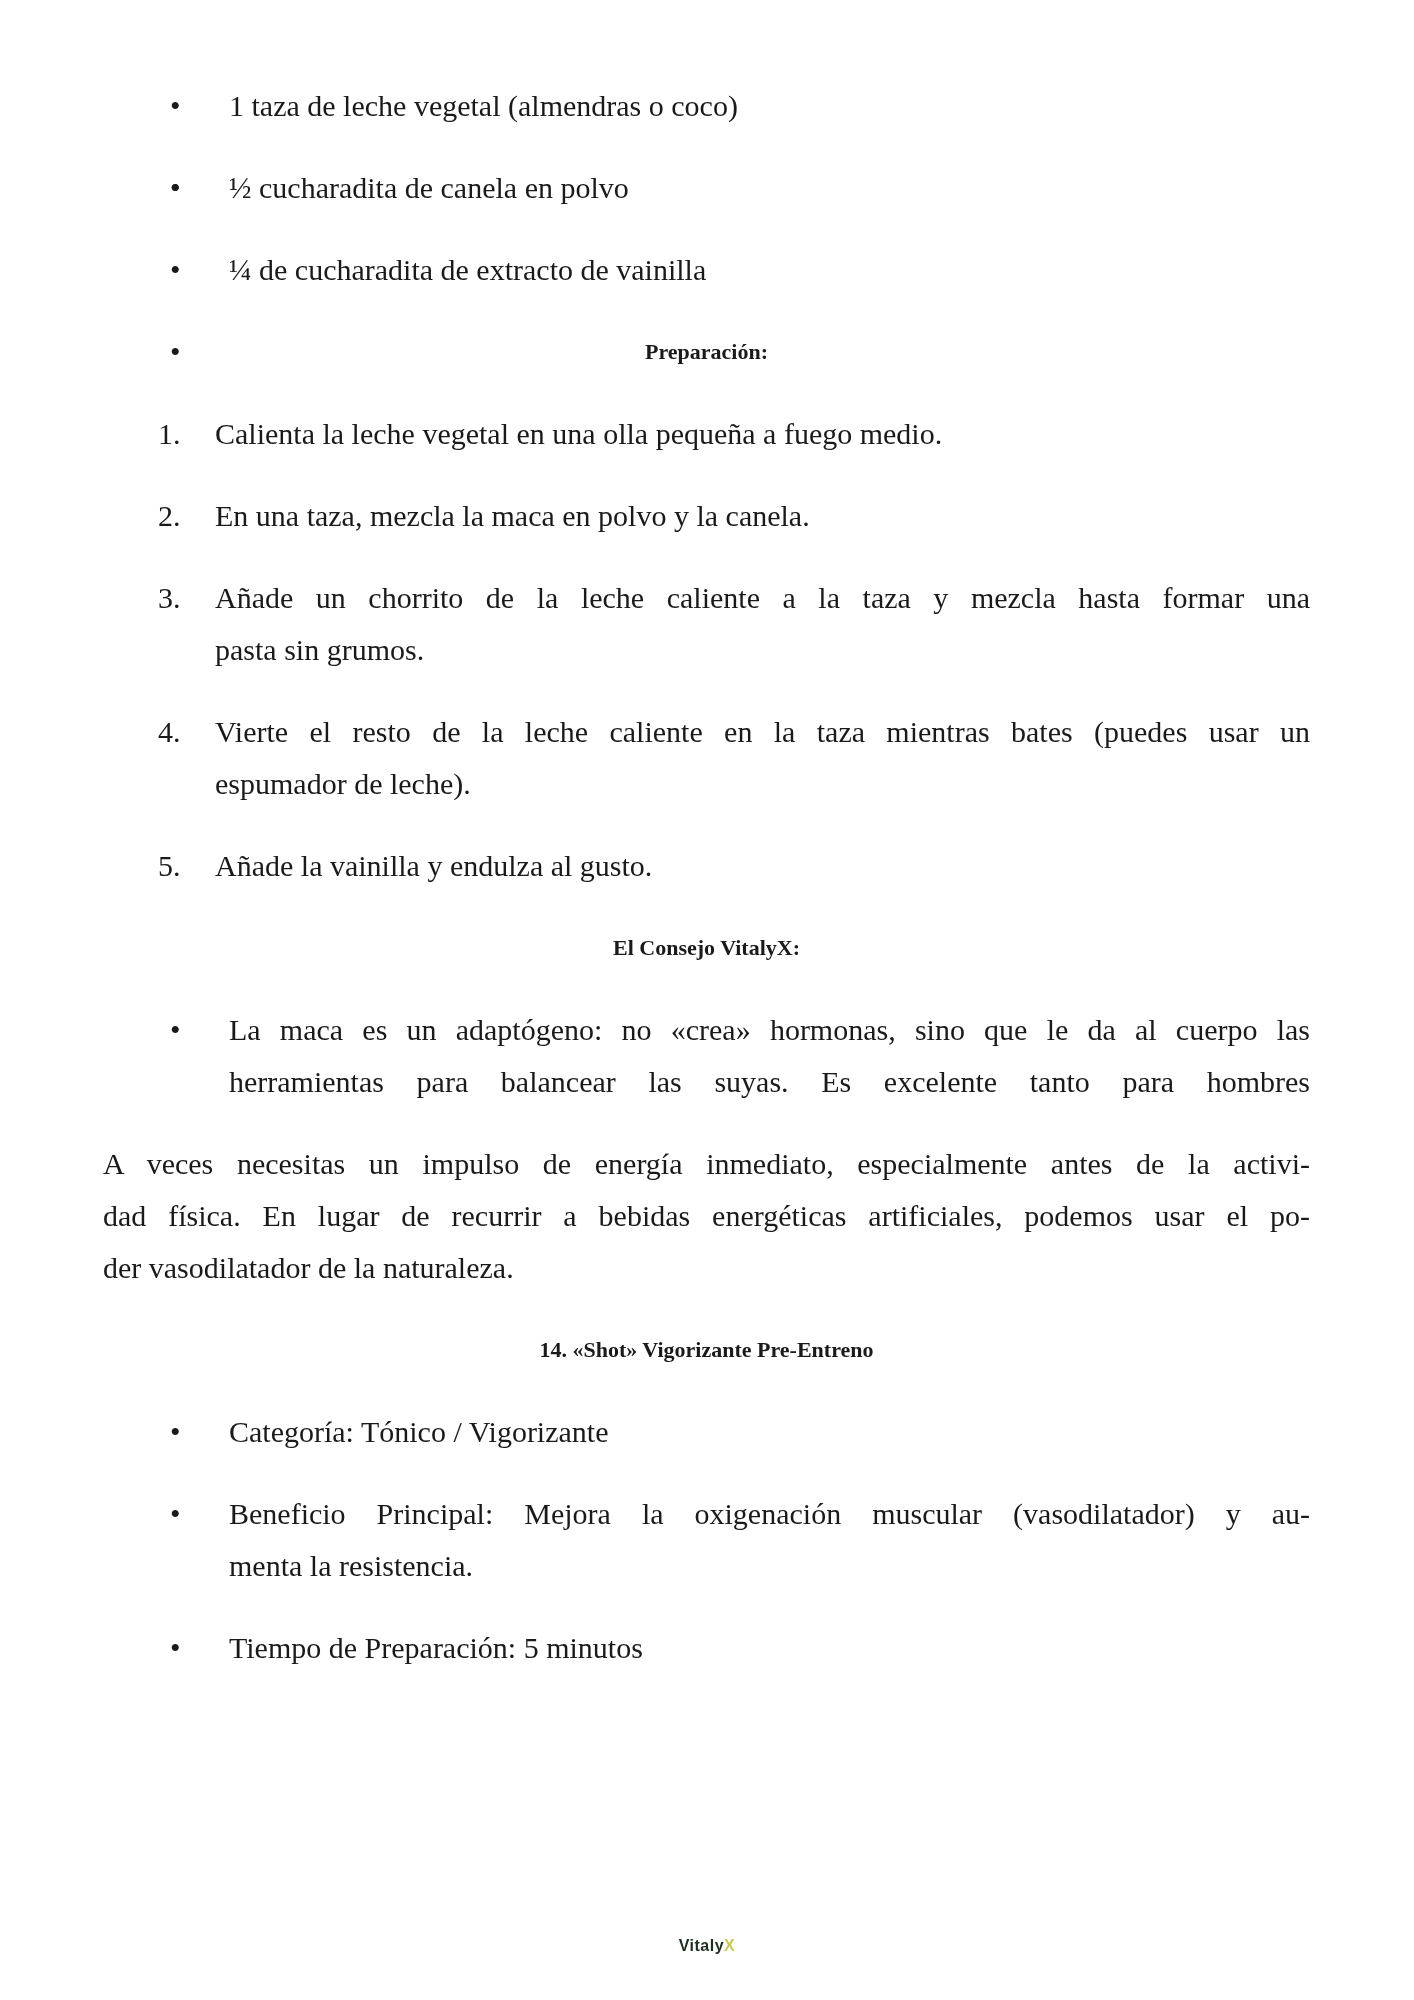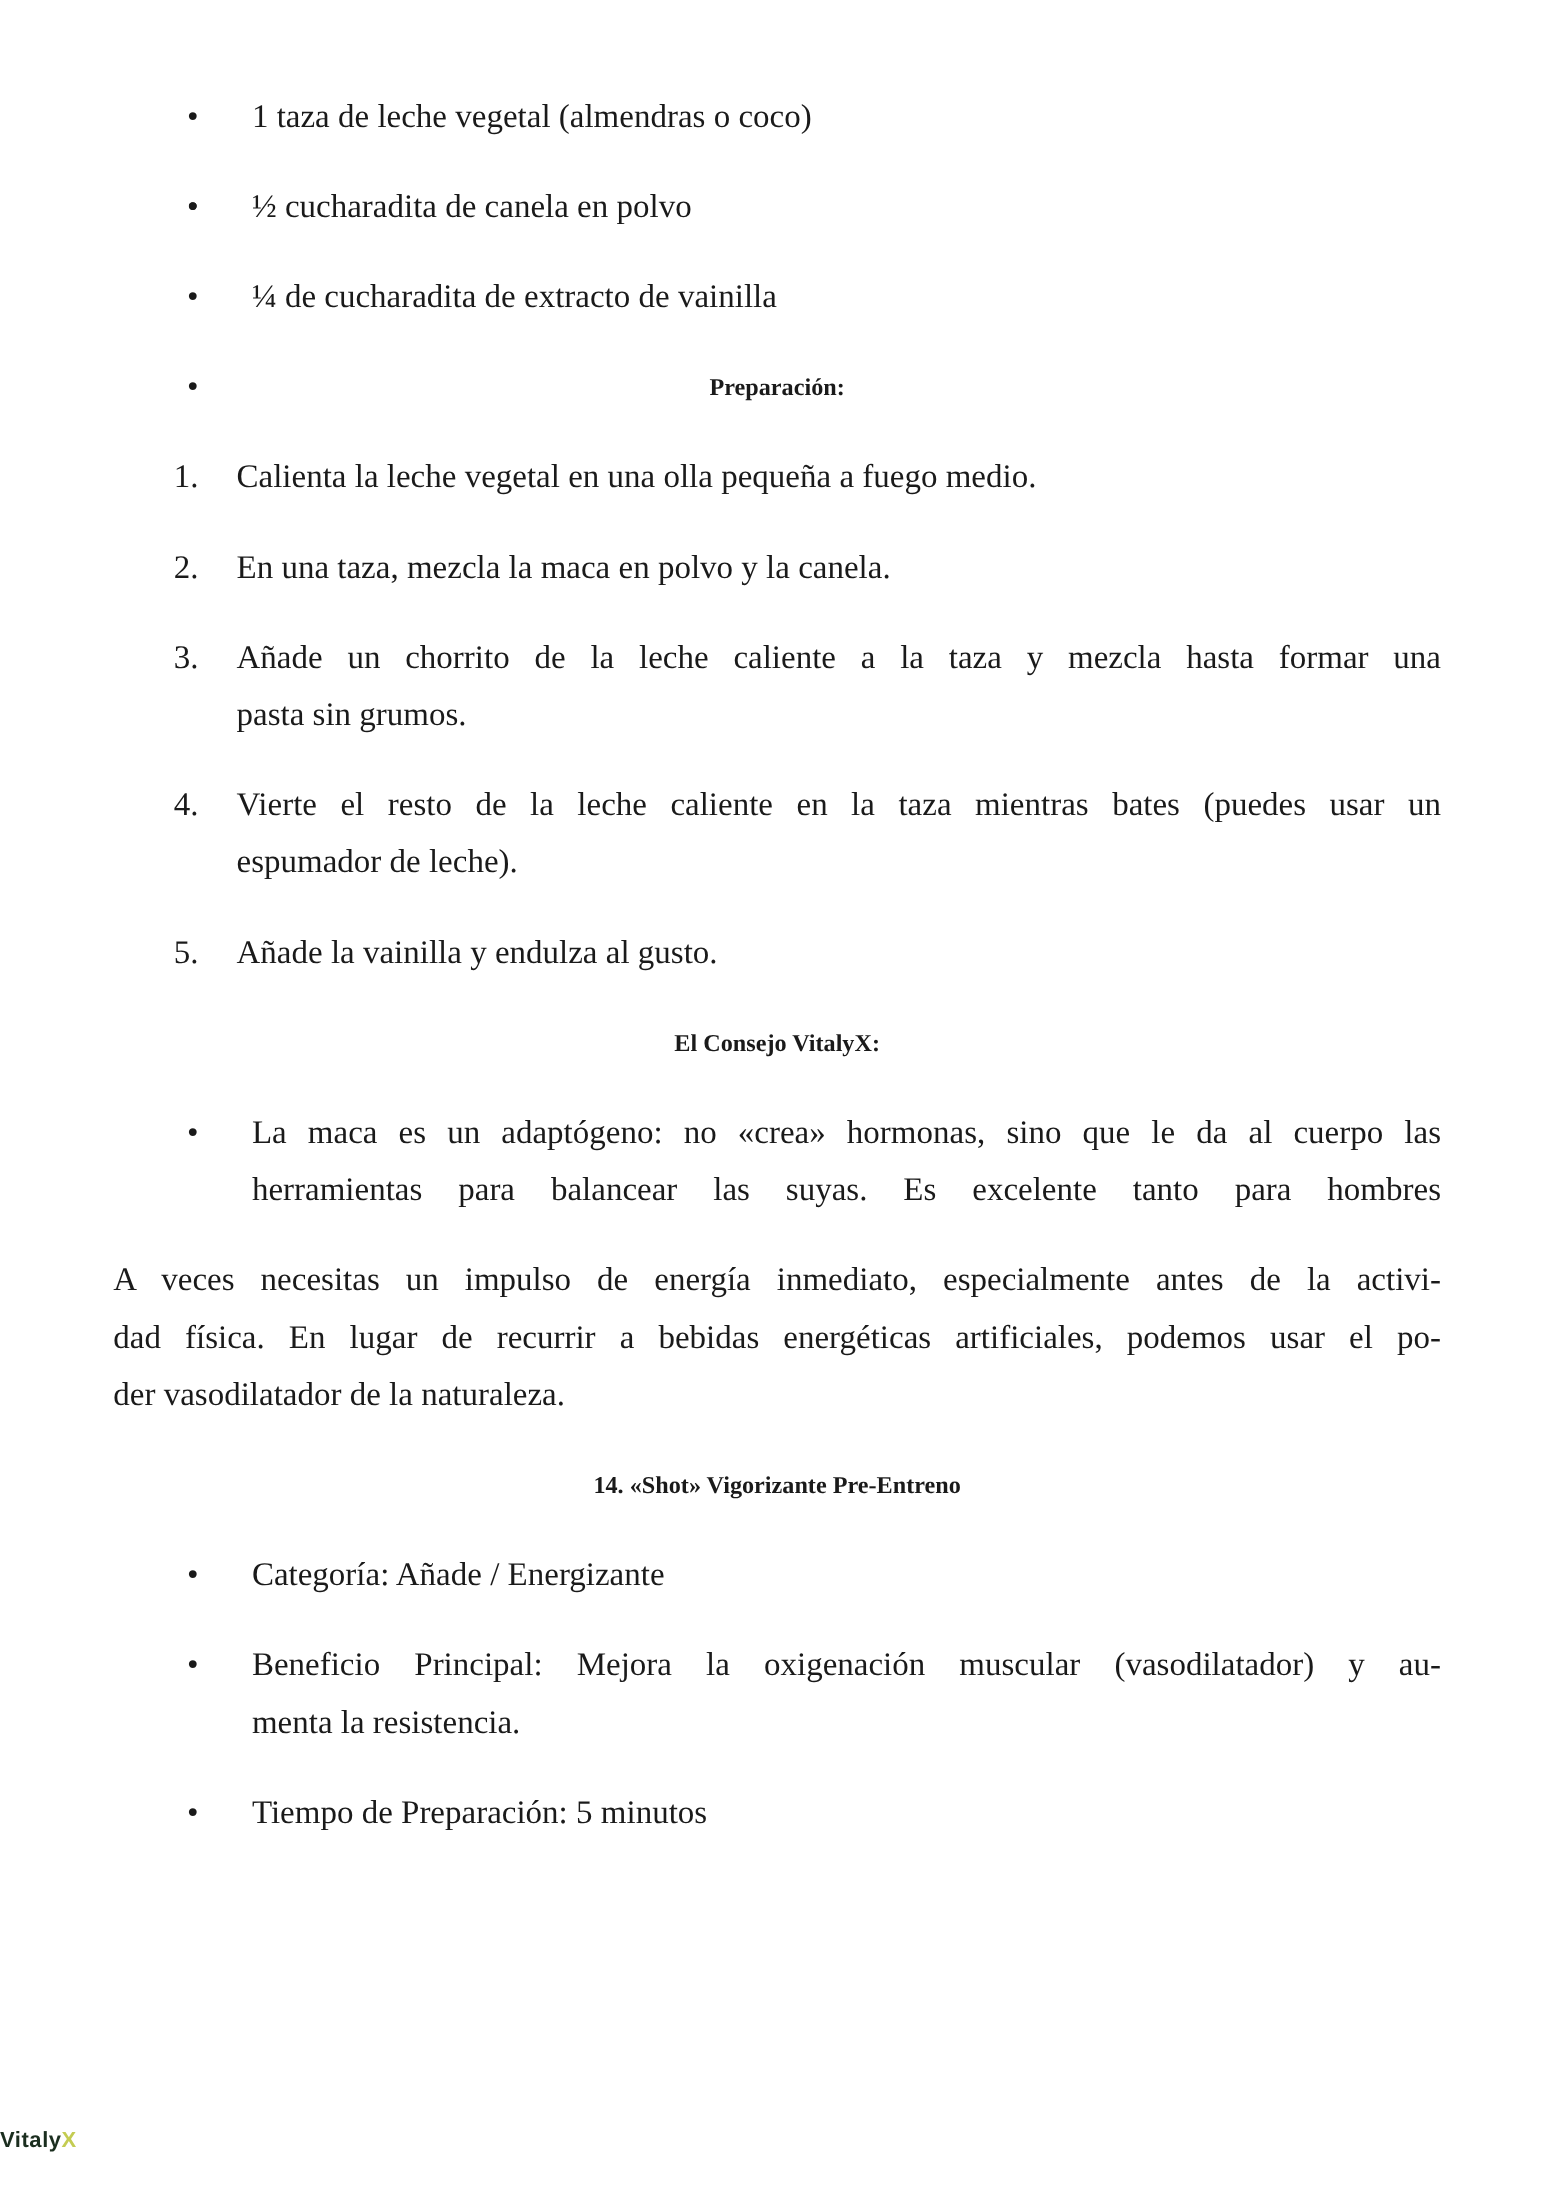--- a/index.html
+++ b/index.html
@@ -65,24 +65,24 @@
     font-size: 22px;
     line-height: 52px;
     text-align: center;
   }
   b { font-weight: normal; }
   .footer {
     position: absolute;
     left: 0;
     right: 0;
     bottom: 42px;
-    text-align: left;
+    text-align: center;
     font-family: "Liberation Sans", sans-serif;
     font-weight: bold;
-    font-size: 20px;
+    font-size: 16px;
     line-height: 24px;
     letter-spacing: 0.5px;
   }
   .footer .brand { color: #1b2e1f; }
   .footer .accent { color: #c4cc52; }
 </style>
 </head>
 <body>
 
 <div class="page">
@@ -150,21 +150,21 @@
       <div class="line stretch">A veces necesitas un impulso de energía inmediato, especialmente antes de la activi-</div>
       <div class="line stretch">dad física. En lugar de recurrir a bebidas energéticas artificiales, podemos usar el po-</div>
       <div class="line">der vasodilatador de la naturaleza.</div>
     </div>
 
     <div class="heading">14. «Shot» Vigorizante Pre-Entreno</div>
 
     <ul class="blist">
       <li>
         <span class="bullet">•</span>
-        <div class="line"><b>Categoría:</b><span> Añade / Energizante</span></div>
+        <div class="line"><b>Categoría:</b><span> Tónico / Vigorizante</span></div>
       </li>
       <li>
         <span class="bullet">•</span>
         <div class="line stretch"><b>Beneficio Principal:</b><span> Mejora la oxigenación muscular (vasodilatador) y au-</span></div>
         <div class="line">menta la resistencia.</div>
       </li>
       <li>
         <span class="bullet">•</span>
         <div class="line"><b>Tiempo de Preparación:</b><span> 5 minutos</span></div>
       </li>

